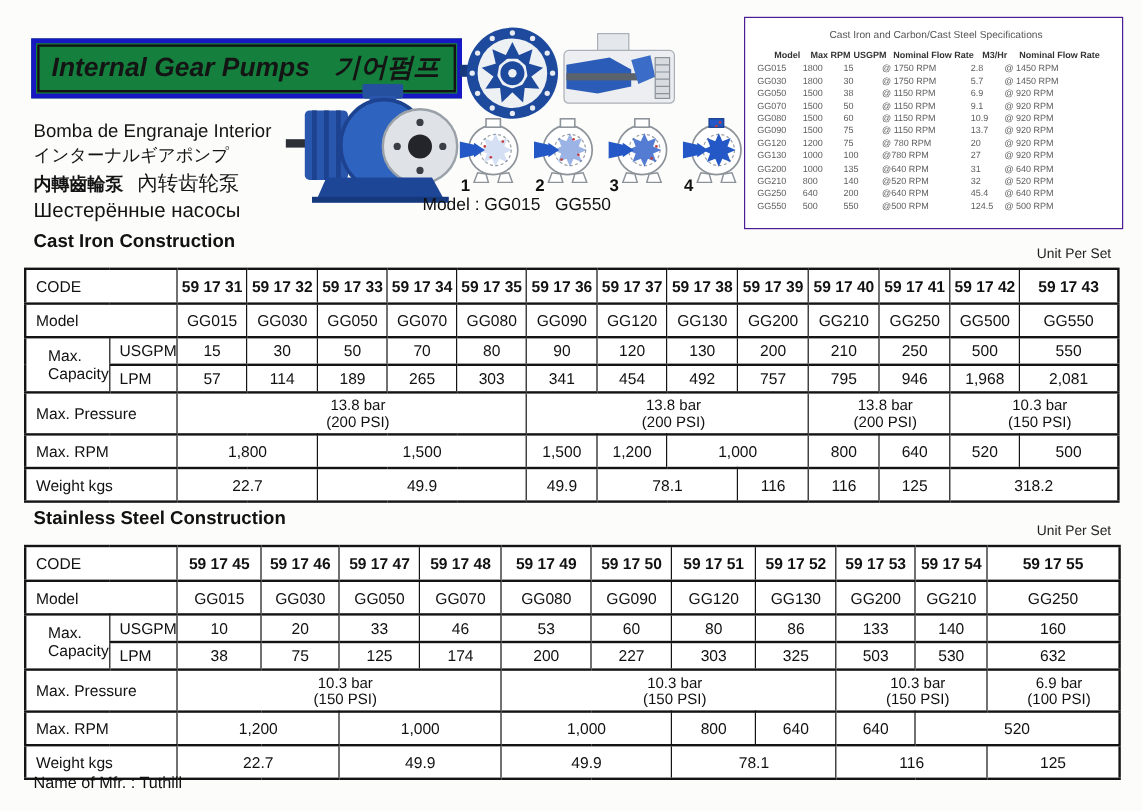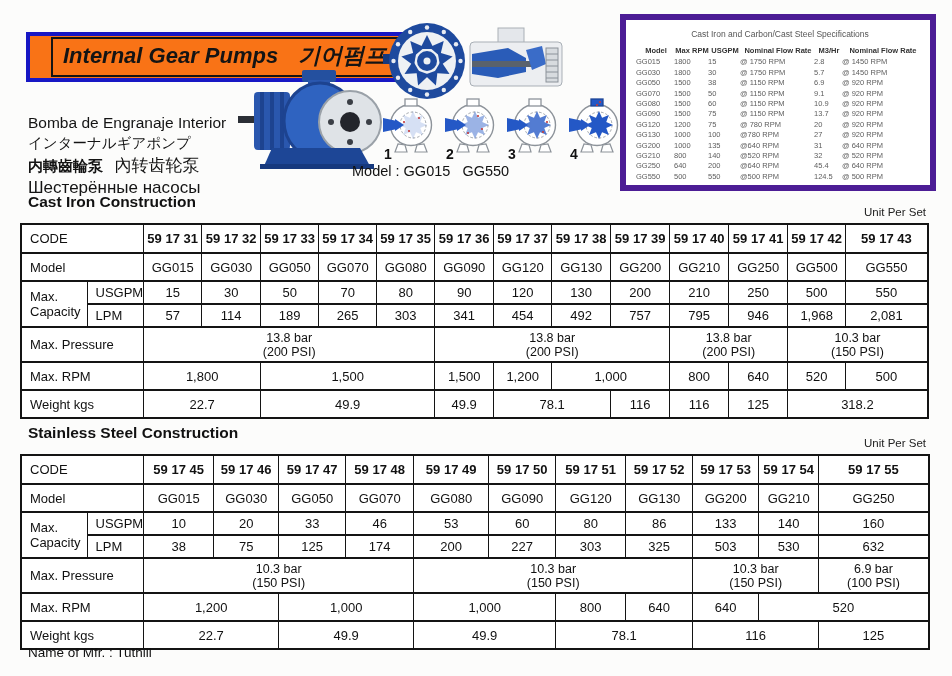--- a/index.html
+++ b/index.html
@@ -1,24 +1,24 @@
 <!DOCTYPE html>
 <html><head>
 <meta charset="utf-8">
 <style>
   html,body{margin:0;padding:0;background:#e9e9e9;}
   .page{position:relative;width:952px;height:676px;background:#fcfcfb;font-family:"Liberation Sans",sans-serif;color:#141414;overflow:hidden;margin:0 auto;}
 
   
-  .title-box{position:absolute;left:26px;top:32px;border:4px solid #1717c4;background:#f97316;padding-left:20px;}
+  .title-box{position:absolute;left:26px;top:32px;border:4px solid #1717c4;background:#15803d;}
   .title-inner{border:2px solid #141414;margin:1px;padding:2px 12px 4px 10px;font-size:22px;font-weight:bold;font-style:italic;white-space:nowrap;}
   .title-ko{margin-left:20px;font-style:italic;}
 
   
-  .lang{position:absolute;left:28px;top:101px;line-height:18px;margin-top:13px;}
+  .lang{position:absolute;left:28px;top:101px;line-height:18px;}
   .lang .es{font-size:15.5px;}
   .lang .ja{font-size:14.5px;margin-top:2px;}
   .lang .zh{margin-top:5px;}
   .lang .zh-b{font-weight:bold;font-size:15px;}
   .lang .zh-n{font-size:17px;margin-left:7px;}
   .lang .ru{font-size:17px;line-height:18px;}
   .lang .ru.first{margin-top:4px;}
 
   
   .art{position:absolute;}
@@ -31,21 +31,21 @@
   .diag .gearg{fill:#2458c6;}
   .diag.s1 .gearg{opacity:.18;}
   .diag.s2 .gearg{opacity:.45;}
   .diag.s3 .gearg{opacity:.78;}
   .diag.s4 .gearg{opacity:1;}
   .diag.s4 .tport{fill:#2458c6;stroke:#1d4696;}
   .diag .specks{fill:#c43b3b;}
   .diag .inlet{fill:#2458c6;}
 
   
-  .spec-box{position:absolute;left:620px;top:14px;width:316px;height:177px;border:6px solid #4c1d95;background:#fff;box-sizing:border-box;padding:9px 6px 0 10px;color:#5d5d5d;}
+  .spec-box{position:absolute;left:620px;top:14px;width:316px;height:177px;border:1px solid #4c1d95;background:#fff;box-sizing:border-box;padding:9px 6px 0 10px;color:#5d5d5d;}
   .spec-title{text-align:center;font-size:8.5px;color:#555;margin-bottom:7px;}
   .spec-row{white-space:nowrap;line-height:10.4px;font-size:7.5px;}
   .spec-row.spec-head{font-weight:bold;color:#333;margin-bottom:1px;text-align:center;}
   .sc{display:inline-block;overflow:hidden;vertical-align:top;}
   .sc0{width:38px;} .sc1{width:34px;} .sc2{width:32px;} .sc3{width:74px;} .sc4{width:28px;} .sc5{width:80px;}
 
   
   .section-heading{position:absolute;font-size:15.5px;font-weight:bold;color:#111;}
   .unit-label{position:absolute;width:120px;text-align:right;font-size:11.5px;color:#222;}
 
@@ -53,21 +53,21 @@
   table.main{position:absolute;border-collapse:collapse;table-layout:fixed;background:#fff;border:2px solid #141414;}
   table.main td{border:1px solid #141414;border-top-width:2px;border-bottom-width:2px;text-align:center;font-size:13px;color:#111;padding:0;overflow:hidden;}
   table.main td.lab{text-align:left;padding-left:8px;}
   table.main td.b{font-weight:bold;}
   table.main tr.r-code td{height:27px;}
   table.main tr.r-model td{height:26px;}
   table.main tr.r-cap td, table.main tr.r-cap2 td{height:21px;}
   table.main tr.r-press td{height:33px;}
   table.main tr.r-rpm td{height:26px;}
   table.main tr.r-wt td{height:26px;}
-  table.main .two div{line-height:14px;font-size:12.5px;}
+  table.main .two div{line-height:14px;font-size:12.5px;margin-left:10px;}
   table.main td.capl div{line-height:15px;font-size:13px;}
 
   .mfr{position:absolute;left:28px;top:645px;font-size:13.5px;color:#111;}
 </style>
 </head>
 <body>
 
 <div class="page">
 
   <div class="title-box">

